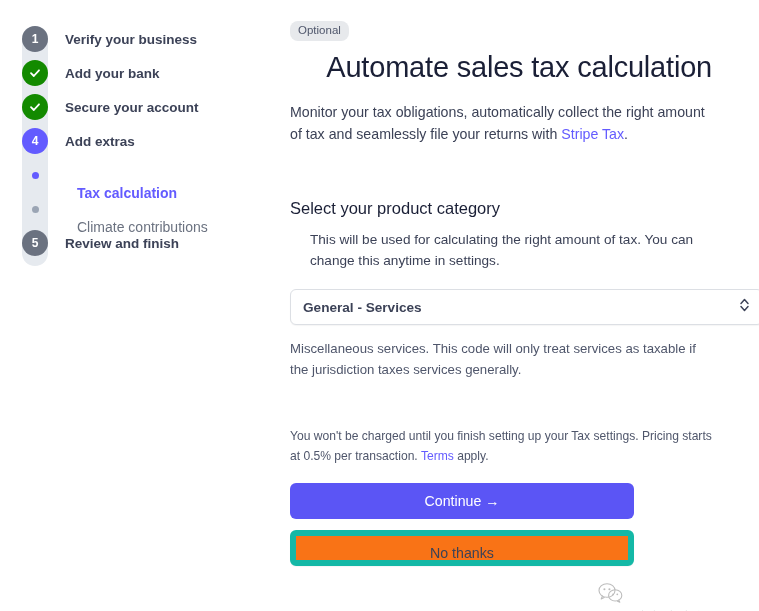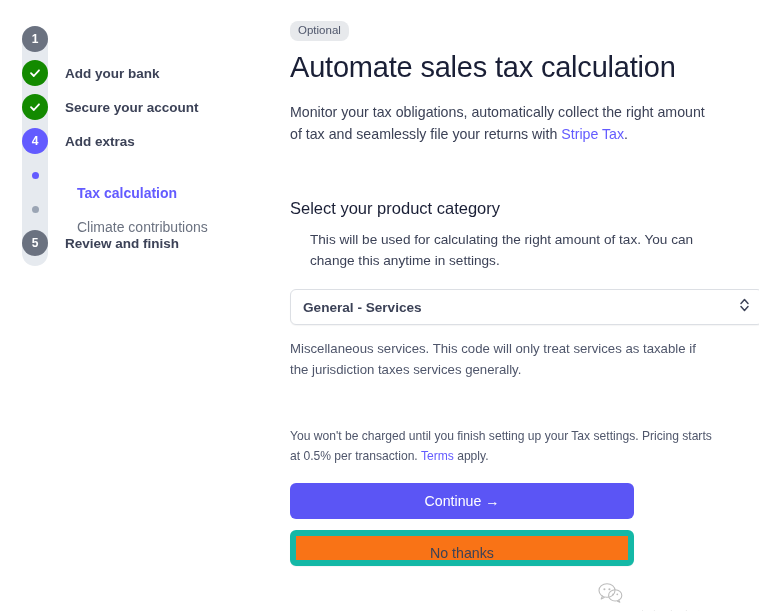--- a/index.html
+++ b/index.html
@@ -137,20 +137,21 @@
     line-height: 1.2;
   }
 
   h1.title {
     margin-top: 9px;
     font-size: 29px;
     font-weight: normal;
     color: #1a1f36;
     line-height: 1.18;
     letter-spacing: -0.2px;
+    text-align: right;
   }
 
   p.lede {
     margin-top: 17px;
     font-size: 14.2px;
     line-height: 1.56;
     color: #3c4257;
   }
 
   a.link {
@@ -274,20 +275,21 @@
 <body>
 
 <div class="page">
 
   <div class="sidebar">
     <div class="steps">
       <div class="steps-rail"></div>
 
       <div class="step">
         <div class="marker gray">1</div>
+        <div class="step-label">Verify your business</div>
       </div>
 
       <div class="step">
         <div class="marker done">
           <svg width="14" height="14" viewBox="0 0 14 14" aria-hidden="true">
             <path d="M3 7.2 L5.8 10 L11 4.3" fill="none" stroke="#ffffff" stroke-width="1.8" stroke-linecap="round" stroke-linejoin="round"></path>
           </svg>
         </div>
         <div class="step-label">Add your bank</div>
       </div>

